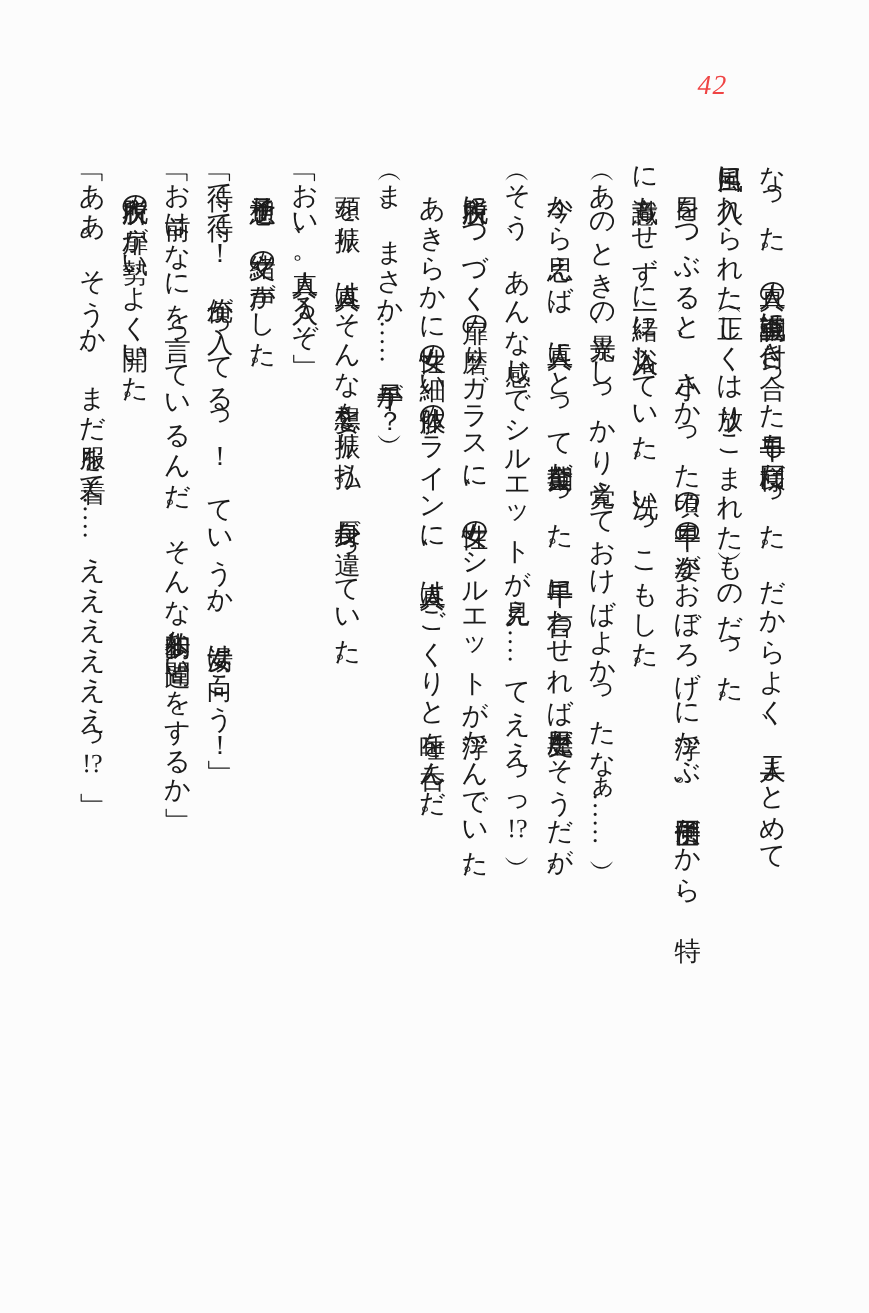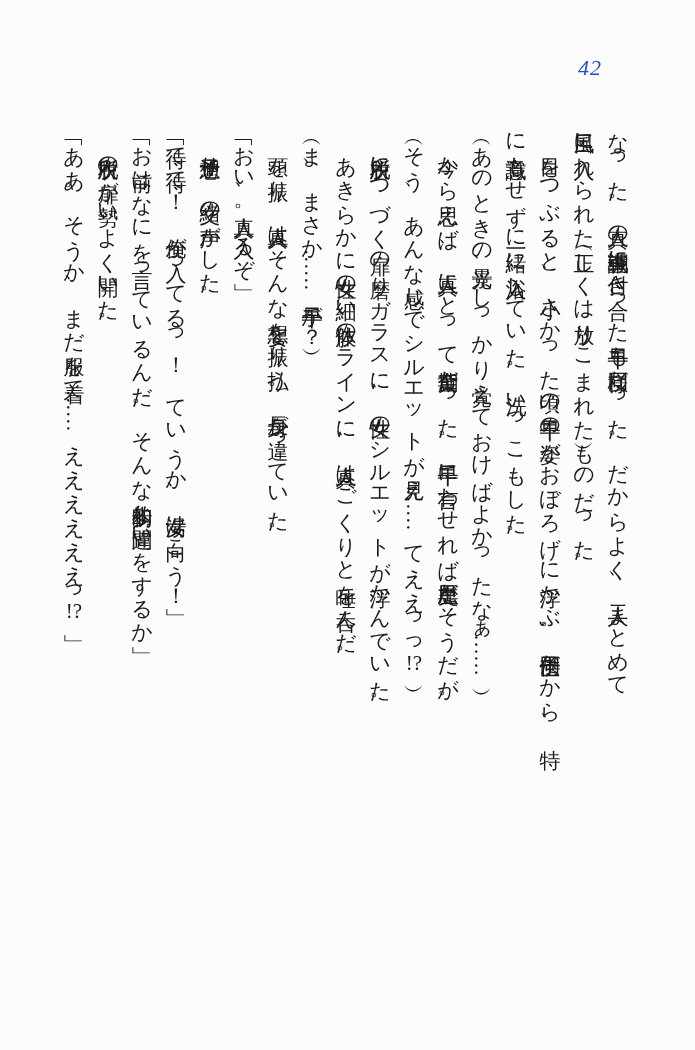--- a/index.html
+++ b/index.html
@@ -15,24 +15,24 @@
     font-family: "Liberation Serif", "DejaVu Serif", serif;
   }
   .page {
     position: absolute;
     inset: 0;
     background: #fcfcfc;
   }
   .page-number {
     position: absolute;
     top: 55px;
-    left: 578px;
+    left: 558px;
     font-style: italic;
     font-size: 22px;
-    color: #1d4ed8;
+    color: #ef4444;
     letter-spacing: 1px;
     font-family: "Liberation Serif", "DejaVu Serif", serif;
   }
   .text-block {
     position: absolute;
     top: 118px;
     right: 60px;
     height: 815px;
     writing-mode: vertical-rl;
     text-orientation: mixed;

